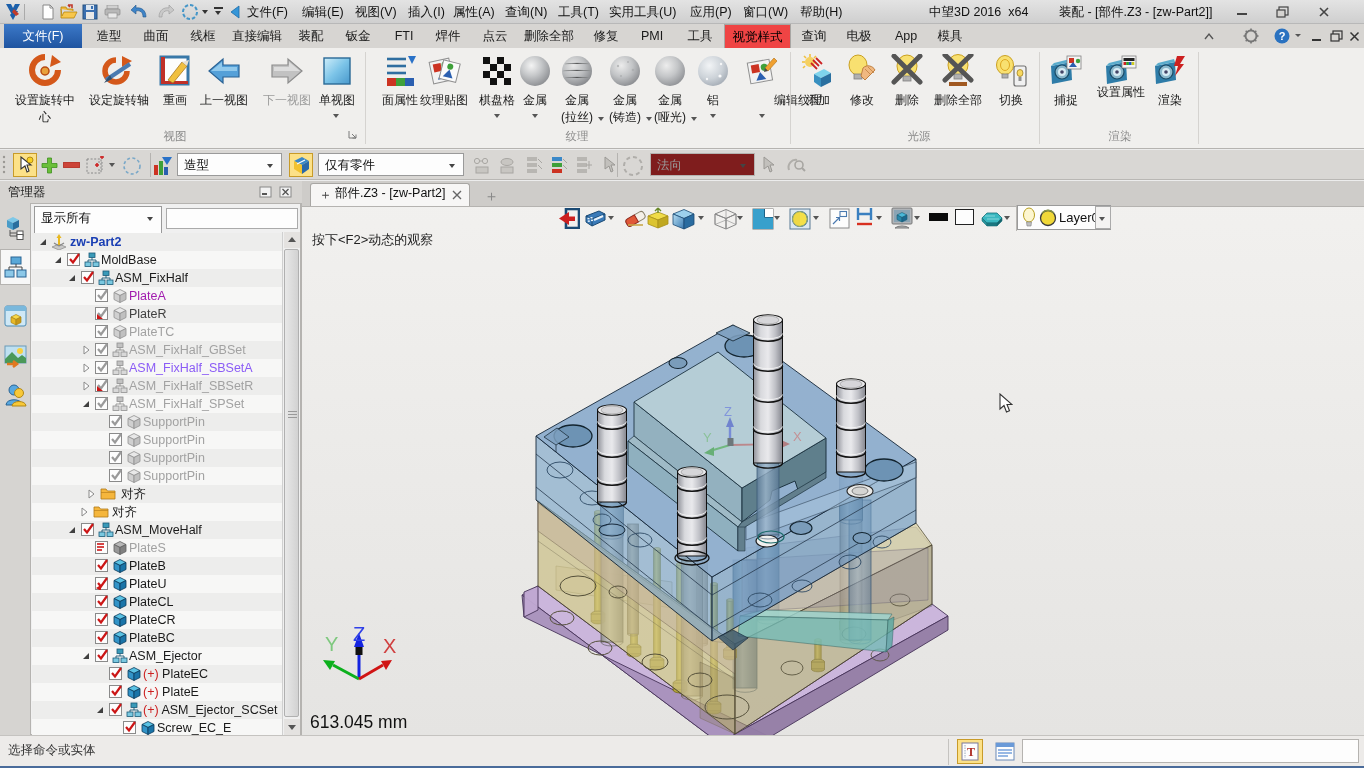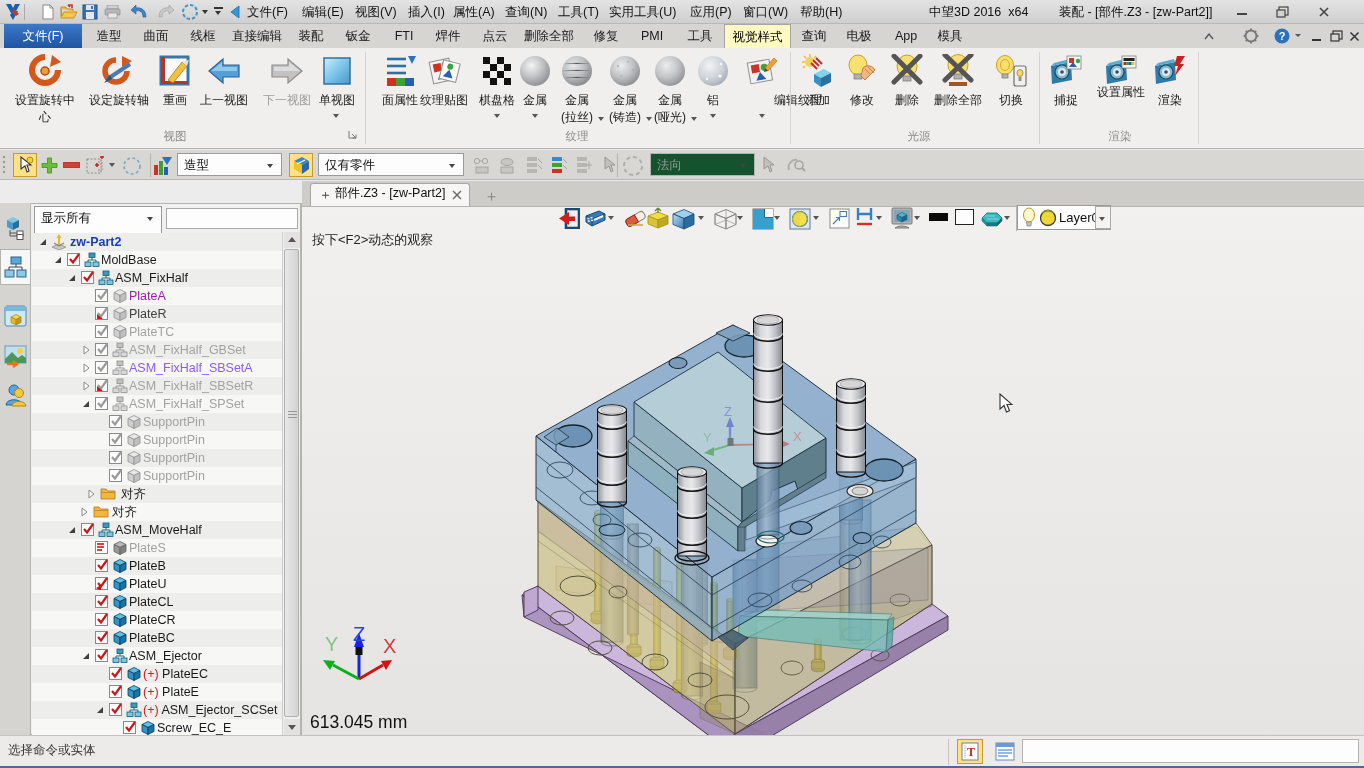--- a/index.html
+++ b/index.html
@@ -5,36 +5,36 @@
 html,body{width:1364px;height:768px;overflow:hidden;font-family:"Liberation Sans",sans-serif;}
 #app{position:relative;width:1364px;height:768px;background:#ececec;overflow:hidden;}
 .abs{position:absolute;}
 
 #titlebar{position:absolute;left:0;top:0;width:1364px;height:24px;background:linear-gradient(#e3e3e3,#cfcfcf);border-bottom:1px solid #b8b8b8;}
 #titlebar .menu{position:absolute;top:0;height:24px;line-height:25px;font-size:12.5px;color:#111;}
 
 #tabrow{position:absolute;left:0;top:24px;width:1364px;height:24px;background:#d7d5d2;}
 .rtab{position:absolute;top:0;height:24px;line-height:25px;font-size:12.5px;color:#1a1a1a;text-align:center;}
 #tab-file{background:linear-gradient(#3c79c8,#1f54a0);color:#fff;}
-#tab-active{background:#fef9c3;border:1px solid #a8a6a3;border-bottom:none;color:#000;}
+#tab-active{background:#ef4444;border:1px solid #a8a6a3;border-bottom:none;color:#000;}
 
 #ribbon{position:absolute;left:0;top:48px;width:1364px;height:101px;background:#f0efed;border-bottom:1px solid #b5b3b0;}
 .rgsep{position:absolute;top:4px;width:1px;height:92px;background:#d5d3d0;}
 .glabel{position:absolute;top:81px;font-size:11.5px;color:#8a8a8a;text-align:center;}
 .rlabel{position:absolute;font-size:12px;color:#1a1a1a;text-align:center;white-space:nowrap;}
 .rlabel.gray{color:#9a9a9a;}
 .caret{position:absolute;width:0;height:0;border-left:3.5px solid transparent;border-right:3.5px solid transparent;border-top:4px solid #555;}
 .ricon{position:absolute;top:6px;width:34px;height:34px;}
 
 #quickbar{position:absolute;left:0;top:150px;width:1364px;height:30px;background:#d9d7d4;border-bottom:1px solid #b9b7b4;}
 .qsep{position:absolute;top:3px;width:1px;height:24px;background:#b5b3b0;}
 .combo{position:absolute;top:3px;height:23px;background:#fdfdfd;border:1px solid #9a9a9a;font-size:12.5px;color:#111;line-height:22px;padding-left:6px;}
 .combo .cv{position:absolute;right:2px;top:2px;width:17px;height:17px;}
 .combo .cv:after{content:"";position:absolute;left:5px;top:8px;border-left:3.5px solid transparent;border-right:3.5px solid transparent;border-top:4px solid #444;}
-.combo.gray{background:#14532d;color:#9a9a9a;border-color:#b5b3b0;}
+.combo.gray{background:#7f1d1d;color:#9a9a9a;border-color:#b5b3b0;}
 
 #sidestrip{position:absolute;left:0;top:203px;width:30px;height:532px;background:#d6d4d1;}
 
 #mgrhead{position:absolute;left:0;top:181px;width:302px;height:22px;background:#d6d4d1;font-size:12.5px;color:#222;line-height:22px;padding-left:8px;}
 #mgrpanel{position:absolute;left:30px;top:203px;width:272px;height:532px;background:#f0f0f0;border:1px solid #b5b3b0;border-right:2px solid #b5b3b0;}
 .tree-row{position:absolute;left:1px;width:252px;height:18px;font-size:12.5px;line-height:18px;white-space:nowrap;}
 
 #canvas{position:absolute;left:302px;top:181px;width:1062px;height:554px;background:linear-gradient(#f2f1ef,#e5e4e2);}
 #doctabs{position:absolute;left:0;top:0;width:1062px;height:26px;background:#ceccc9;border-bottom:1px solid #b5b3b0;}
 
@@ -534,20 +534,30 @@
         </g>
       </svg>
     <div class="combo gray" style="left:650px;width:105px">法向<span class="cv"></span></div>
     <svg class="abs" style="left:760px;top:6px" width="18" height="18" viewBox="0 0 18 18">
         <path d="M4 1 L4 13 L8 10 L10 16 L12 15 L10 9 L14 9 Z" fill="#c2c0bc" stroke="#9a9894" stroke-width="1"></path>
       </svg>
     <svg class="abs" style="left:786px;top:6px" width="20" height="18" viewBox="0 0 20 18">
         <path d="M3 14 C1 8 6 3 11 4" fill="none" stroke="#b0aeaa" stroke-width="2"></path>
         <circle cx="13" cy="9" r="4" fill="none" stroke="#a8a6a2" stroke-width="1.6"></circle>
         <path d="M16 12 L19 15" stroke="#a8a6a2" stroke-width="2"></path>
+      </svg>
+  </div>
+  <div id="mgrhead">管理器
+    <svg class="abs" style="left:259px;top:5px" width="13" height="12" viewBox="0 0 13 12">
+        <rect x="1" y="1" width="11" height="10" fill="#f2f2f2" stroke="#888"></rect>
+        <rect x="3" y="7" width="5" height="2" fill="#555"></rect>
+      </svg>
+    <svg class="abs" style="left:279px;top:5px" width="13" height="12" viewBox="0 0 13 12">
+        <rect x="1" y="1" width="11" height="10" fill="#f2f2f2" stroke="#888"></rect>
+        <path d="M3.5 3 L9.5 9 M9.5 3 L3.5 9" stroke="#555" stroke-width="1.3"></path>
       </svg>
   </div>
   <div id="sidestrip">
     <svg class="abs" style="left:4px;top:13px" width="23" height="24" viewBox="0 0 23 24">
         <path d="M3 4 L9 1 L15 4 L9 7 Z" fill="#7ec8e8"></path>
         <path d="M3 4 L9 7 L9 14 L3 11 Z" fill="#4a9cc8"></path>
         <path d="M9 7 L15 4 L15 11 L9 14 Z" fill="#2a6e9e"></path>
         <path d="M6 14 L6 20 M6 17 L13 17 M6 20 L13 20" stroke="#555" fill="none"></path>
         <rect x="13" y="15" width="6" height="5" fill="#fff" stroke="#555"></rect>
         <rect x="13" y="18.5" width="6" height="5" fill="#fff" stroke="#555"></rect>

